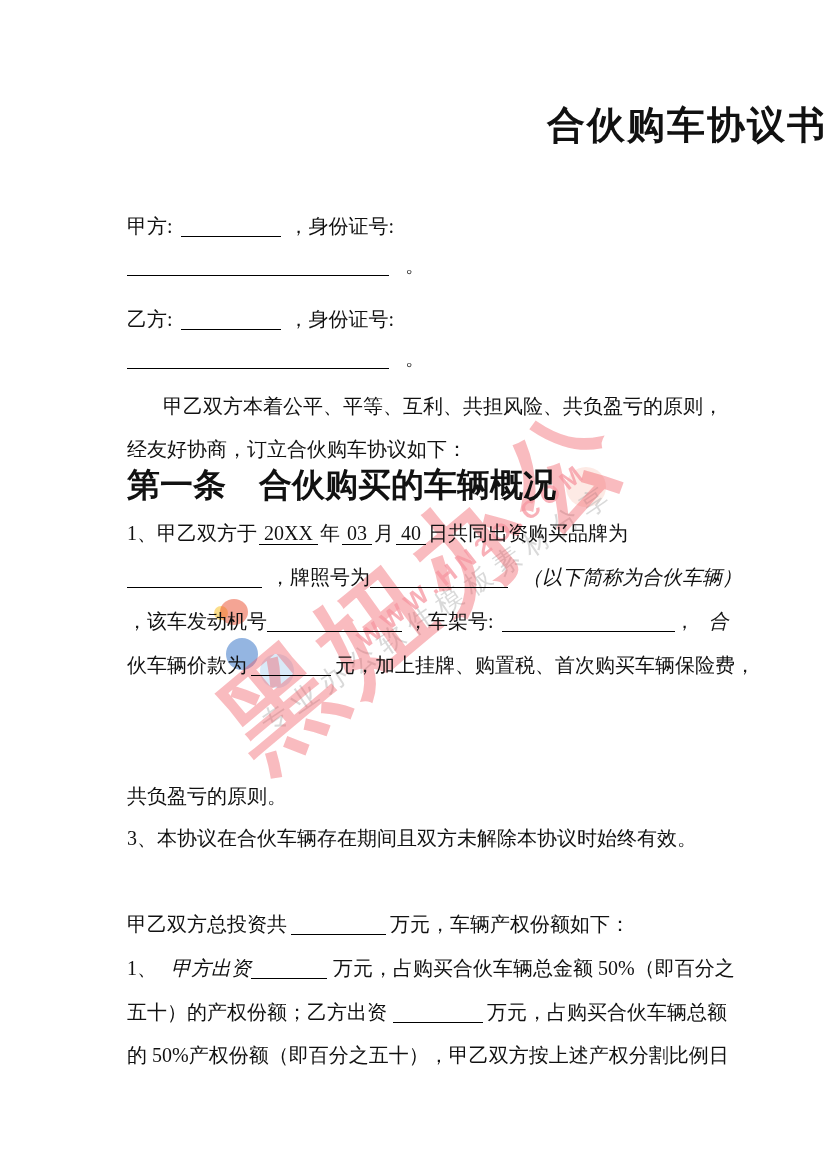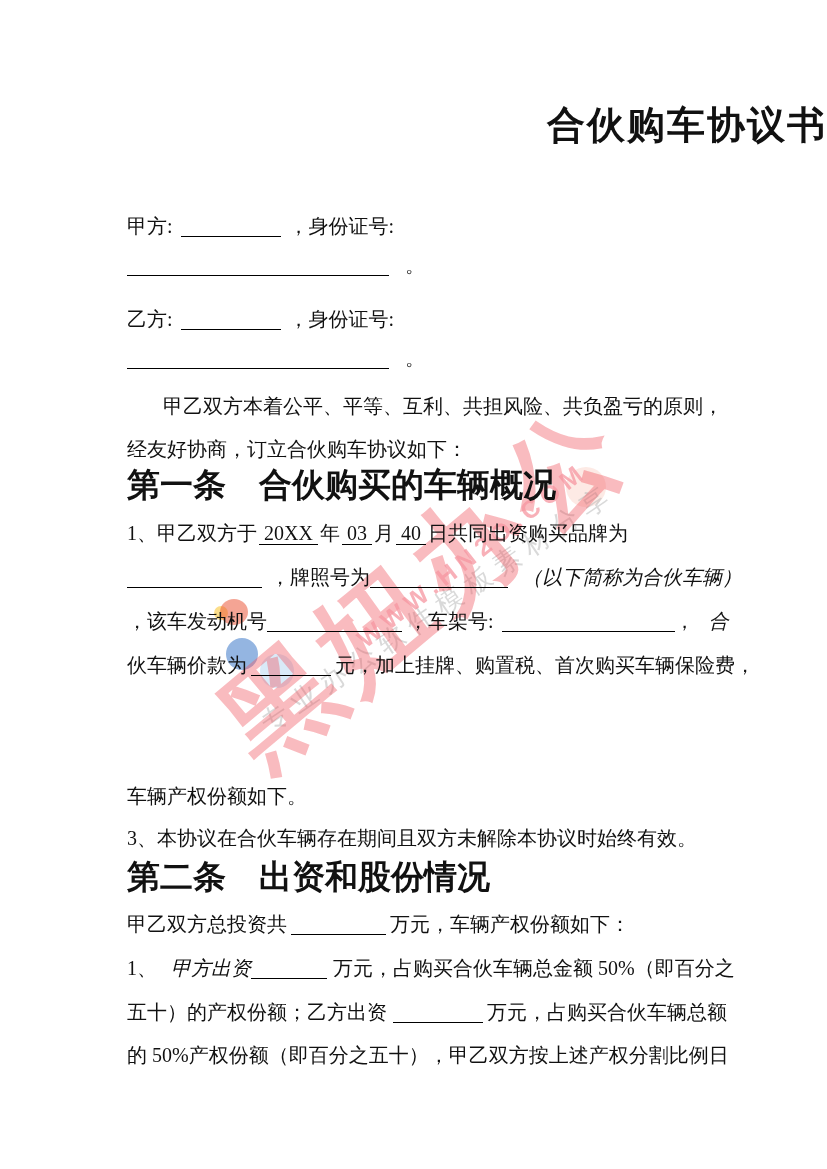--- a/index.html
+++ b/index.html
@@ -123,24 +123,23 @@
     <div class="line" style="top:562px">
       <span class="blank bl-brand"></span><span class="m8">，牌照号为</span><span class="blank bl-plate"></span><span class="m14">（以下简称为合伙车辆）</span>
     </div>
     <div class="line" style="top:606px">
       <span>，该车发动机号</span><span class="blank bl-engine"></span><span class="m6">，车架号:</span><span class="blank bl-frame"></span><span>，</span><span class="m14">合</span>
     </div>
     <div class="line" style="top:650px">
       <span>伙车辆价款为</span><span class="blank bl-price"></span><span>元，加上挂牌、购置税、首次购买车辆保险费，</span>
     </div>
 
-    <div class="line" style="top:781px">车辆产权份额如下。</div>
+    <div class="line" style="top:781px">共负盈亏的原则。</div>
     <div class="line" style="top:823px">3、本协议在合伙车辆存在期间且双方未解除本协议时始终有效。</div>
 
-    <div class="line heading" style="top:860px">第二条　出资和股份情况</div>
 
     <div class="line" style="top:909px">
       <span>甲乙双方总投资共</span><span class="blank bl-invest"></span><span>万元，车辆产权份额如下：</span>
     </div>
     <div class="line" style="top:953px">
       <span>1、</span><span class="m14">甲方出资</span><span class="blank bl-a"></span><span class="m6">万元，占购买合伙车辆总金额 50%（即百分之</span>
     </div>
     <div class="line" style="top:997px">
       <span>五十）的产权份额；乙方出资</span><span class="blank bl-b"></span><span>万元，占购买合伙车辆总额</span>
     </div>

